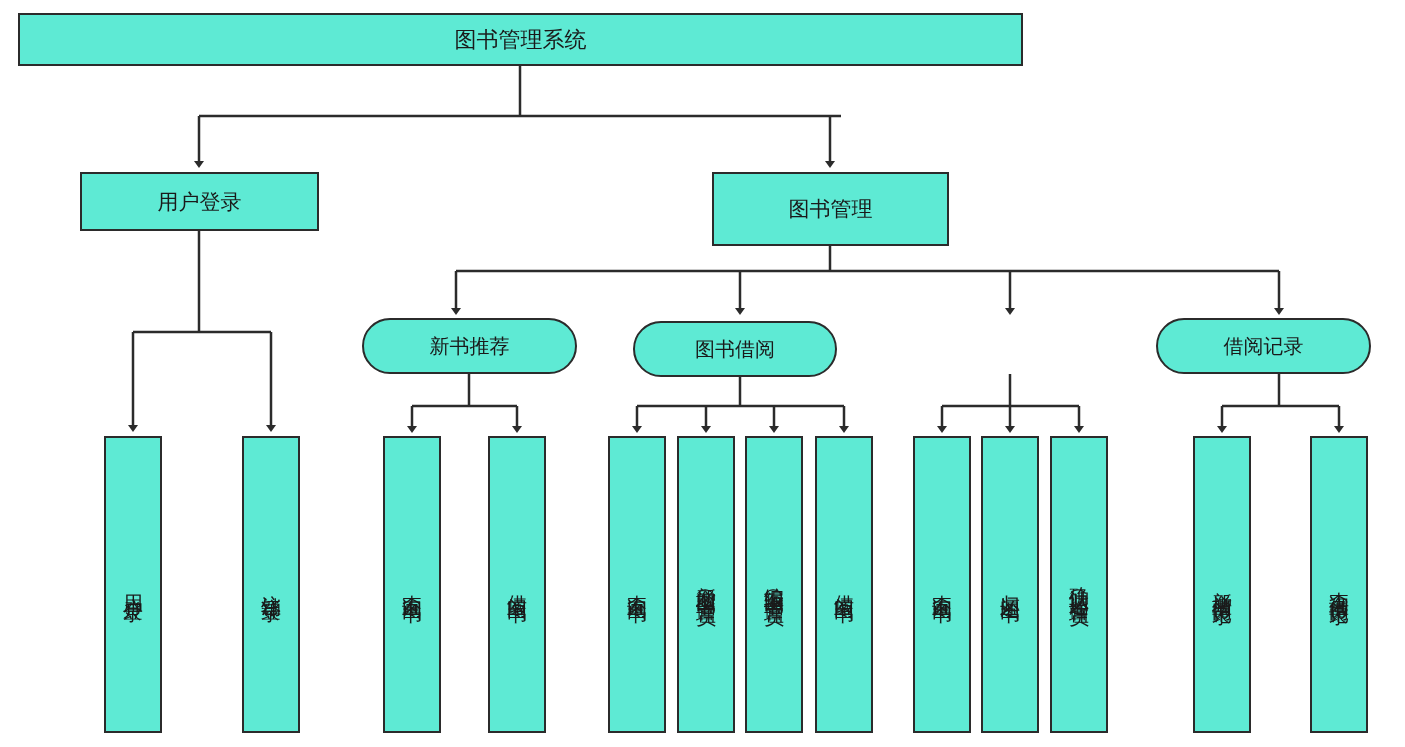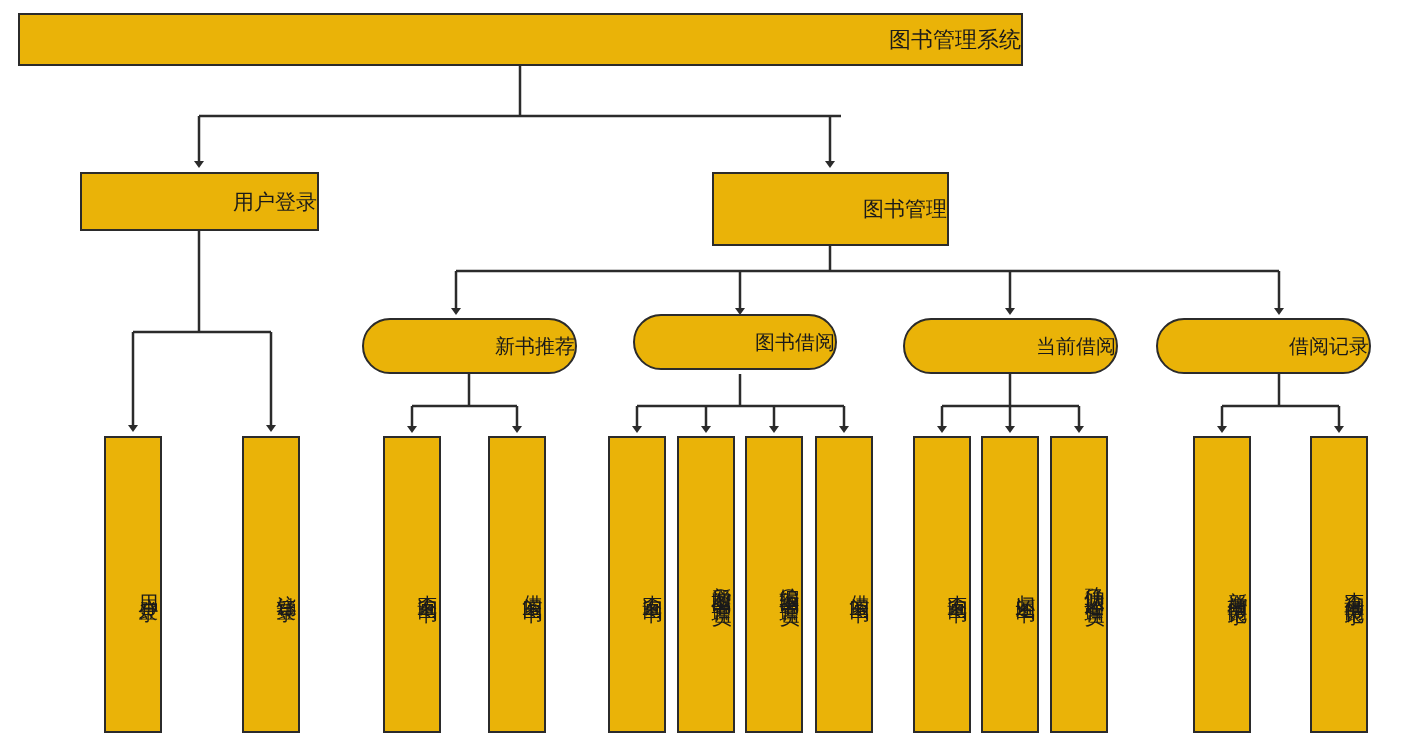--- a/index.html
+++ b/index.html
@@ -14,24 +14,24 @@
     position: relative;
     width: 1405px;
     height: 747px;
     background: #ffffff;
     overflow: hidden;
   }
   .node {
     position: absolute;
     box-sizing: border-box;
     border: 2px solid #2b2b2b;
-    background: #eab308;
+    background: #5eead4;
     display: flex;
     align-items: center;
-    justify-content: flex-end;
+    justify-content: center;
     color: #1a1a1a;
   }
   .node.level0 {
     font-size: 22px;
   }
   .node.level1 {
     font-size: 21px;
   }
   .node.level2 {
     font-size: 20px;
@@ -128,25 +128,22 @@
   <div class="node level1" style="left:80px; top:172px; width:239px; height:59px;">
     <span>用户登录</span>
   </div>
   <div class="node level1" style="left:712px; top:172px; width:237px; height:74px;">
     <span>图书管理</span>
   </div>
 
   <div class="node level2" style="left:362px; top:318px; width:215px; height:56px;">
     <span>新书推荐</span>
   </div>
-  <div class="node level2" style="left:633px; top:314px; width:204px; height:56px;">
+  <div class="node level2" style="left:633px; top:321px; width:204px; height:56px;">
     <span>图书借阅</span>
-  </div>
-  <div class="node level2" style="left:903px; top:318px; width:215px; height:56px;">
-    <span>当前借阅</span>
   </div>
   <div class="node level2" style="left:1156px; top:318px; width:215px; height:56px;">
     <span>借阅记录</span>
   </div>
 
   <div class="node leaf" style="left:104px; top:436px; width:58px; height:297px;">
     <span class="vtext">用户登录</span>
   </div>
   <div class="node leaf" style="left:242px; top:436px; width:58px; height:297px;">
     <span class="vtext">注销登录</span>

